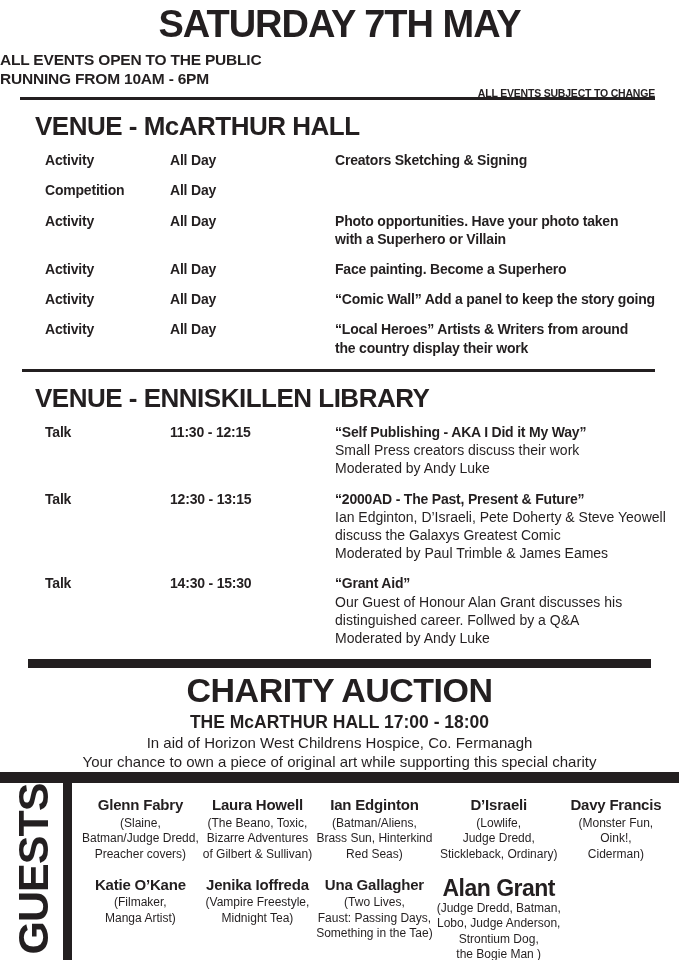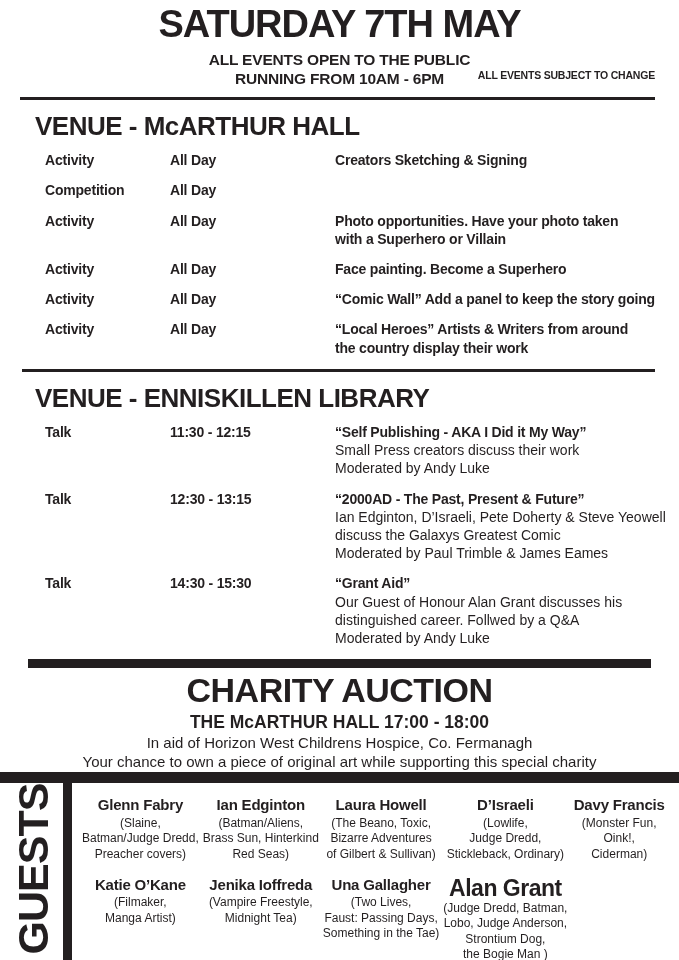--- a/index.html
+++ b/index.html
@@ -17,32 +17,32 @@
   .hdr { position: relative; }
   .hdr-title {
     margin-top: 5px;
     text-align: center;
     font-size: 38px;
     font-weight: bold;
     letter-spacing: -1px;
     line-height: 1.02;
   }
   .hdr-sub {
-    text-align: center;
+    text-align: left;
     font-size: 15.5px;
     font-weight: bold;
     line-height: 1.2;
     letter-spacing: -0.2px;
   }
   .hdr-sub.first { margin-top: 7px; }
   .hdr-sub.second { margin-top: 1px; }
   .hdr-notice {
     position: absolute;
     right: 24px;
-    top: 64px;
+    top: 82px;
     font-size: 10.5px;
     font-weight: bold;
     letter-spacing: -0.2px;
   }
   .rule { height: 3px; background: #231f20; margin: 8px 24px 0 20px; }
   .rule.mid { margin: 5px 24px 0 22px; }
   .thickbar { height: 9px; background: #231f20; margin: 5px 28px 0 28px; }
 
   
   .venue-h {
@@ -221,30 +221,30 @@
     </div>
     <div class="gvbar"></div>
     <div class="ggrid">
       <div class="guest">
         <div class="gname">Glenn Fabry</div>
         <div class="gcred">(Slaine,
 Batman/Judge Dredd,
 Preacher covers)</div>
       </div>
       <div class="guest">
+        <div class="gname">Laura Howell</div>
+        <div class="gcred">(The Beano, Toxic,
+Bizarre Adventures
+of Gilbert &amp; Sullivan)</div>
+      </div>
+      <div class="guest">
         <div class="gname">Ian Edginton</div>
         <div class="gcred">(Batman/Aliens,
 Brass Sun, Hinterkind
 Red Seas)</div>
-      </div>
-      <div class="guest">
-        <div class="gname">Laura Howell</div>
-        <div class="gcred">(The Beano, Toxic,
-Bizarre Adventures
-of Gilbert &amp; Sullivan)</div>
       </div>
       <div class="guest">
         <div class="gname">D’Israeli</div>
         <div class="gcred">(Lowlife,
 Judge Dredd,
 Stickleback, Ordinary)</div>
       </div>
       <div class="guest">
         <div class="gname">Davy Francis</div>
         <div class="gcred">(Monster Fun,

